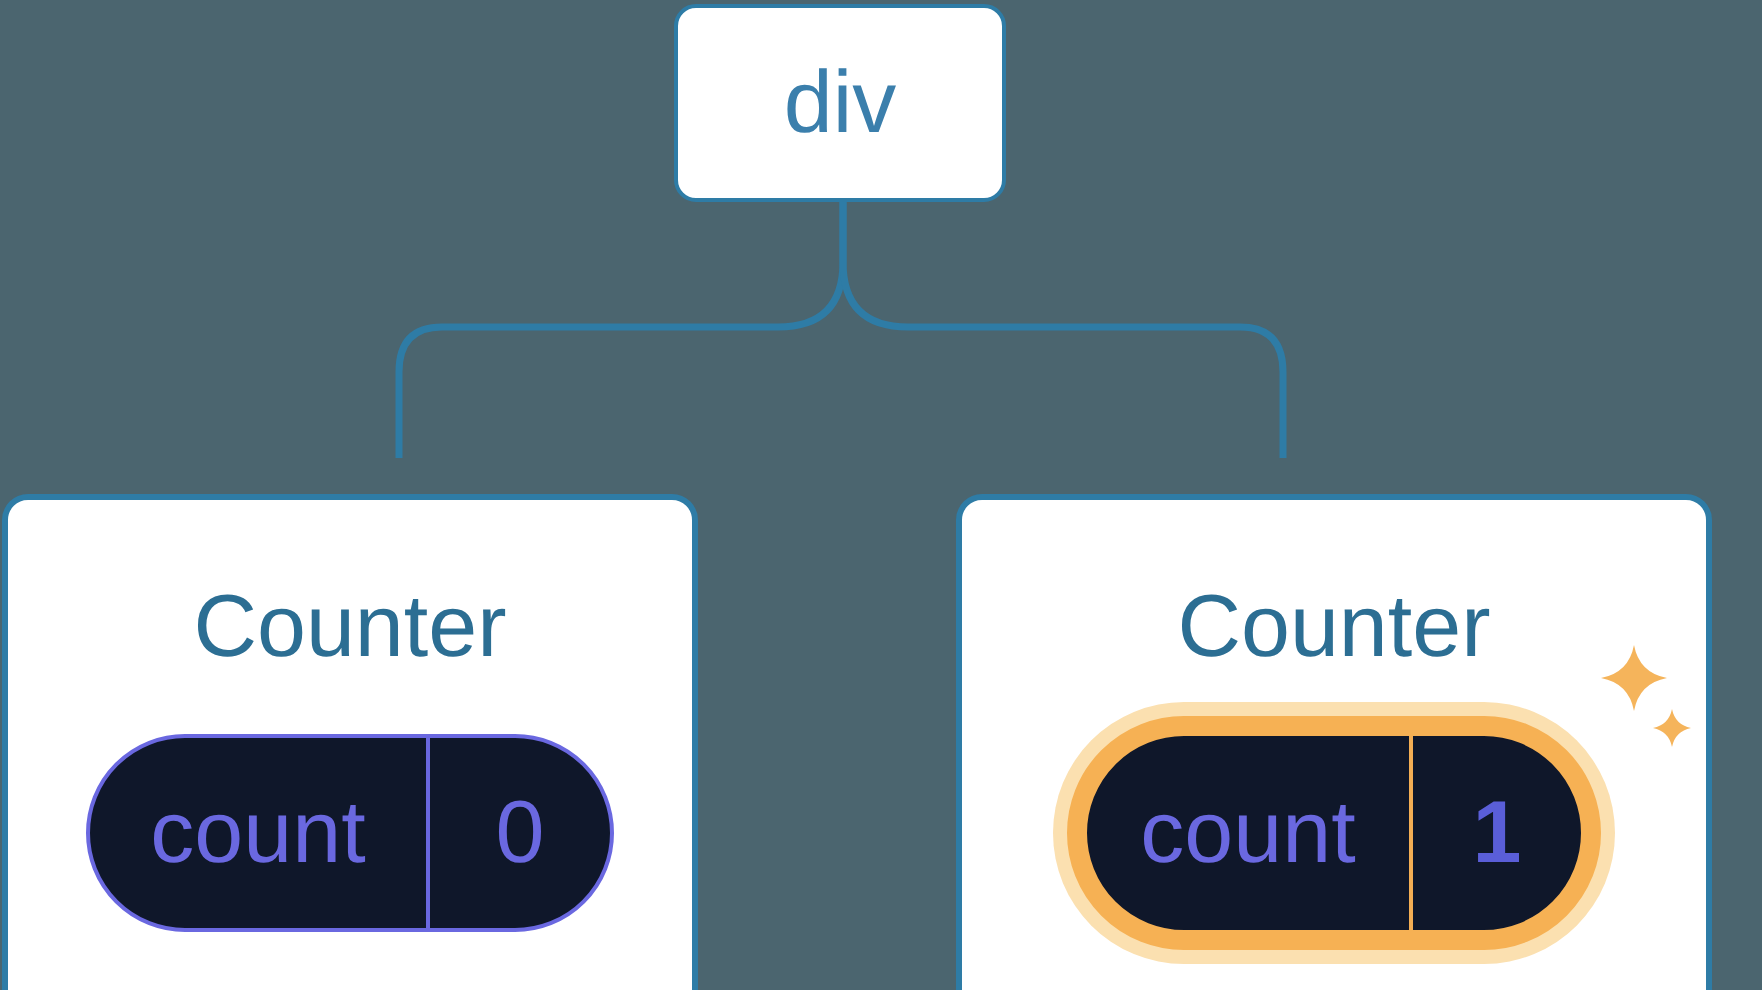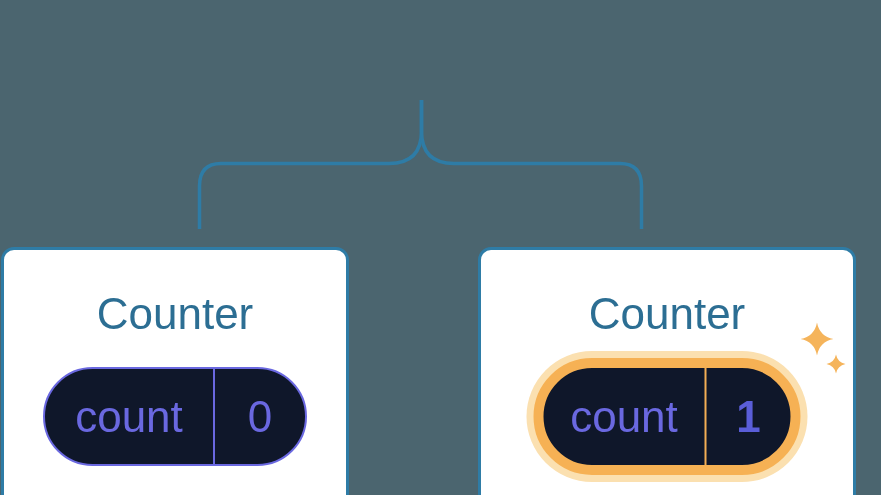--- a/index.html
+++ b/index.html
@@ -144,20 +144,23 @@
 </head>
 <body>
 
 <div id="canvas">
 
   <svg id="connector-svg" viewBox="0 0 881 495" xmlns="http://www.w3.org/2000/svg" aria-hidden="true">
     <path d="M 421.5 100 L 421.5 131 Q 421.5 163.5 389 163.5 L 221 163.5 Q 199.5 163.5 199.5 186 L 199.5 229"></path>
     <path d="M 421.5 100 L 421.5 131 Q 421.5 163.5 454 163.5 L 620 163.5 Q 641.5 163.5 641.5 186 L 641.5 229"></path>
   </svg>
 
+  <div class="root-node">
+    <span class="root-label">div</span>
+  </div>
 
   <div class="card card-left">
     <div class="card-title">Counter</div>
     <div class="pill pill-plain">
       <div class="pill-key-cell">
         <span class="pill-key">count</span>
       </div>
       <div class="pill-value-cell">
         <span class="pill-value">0</span>
       </div>

